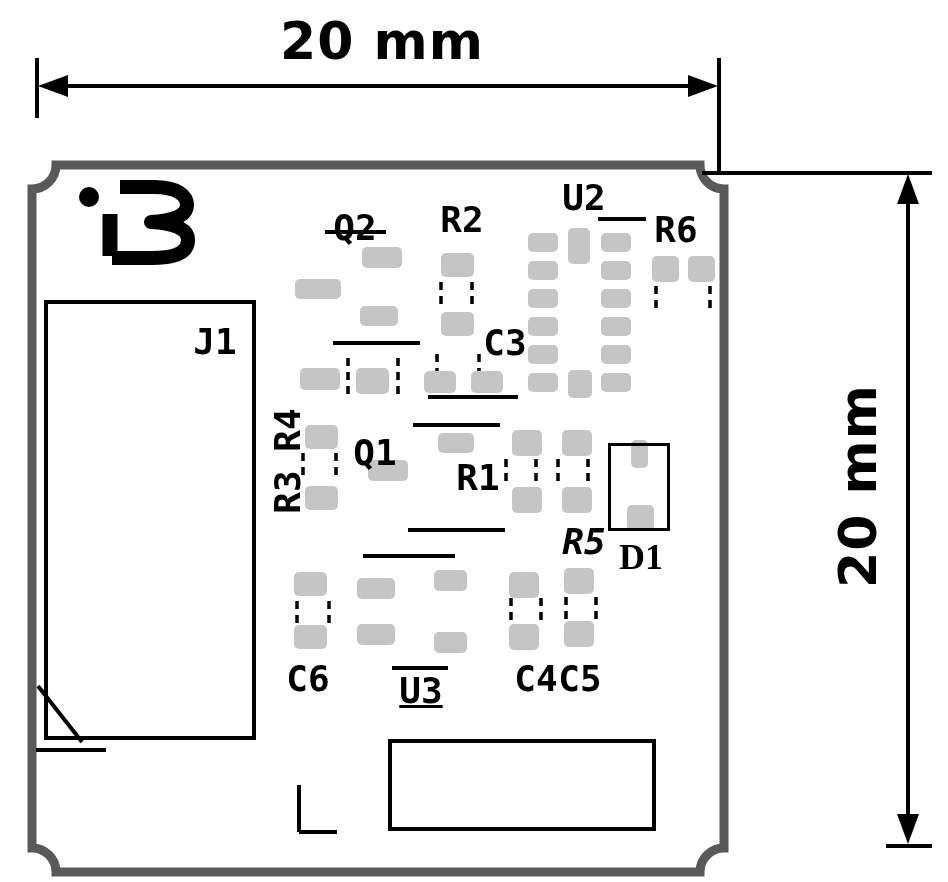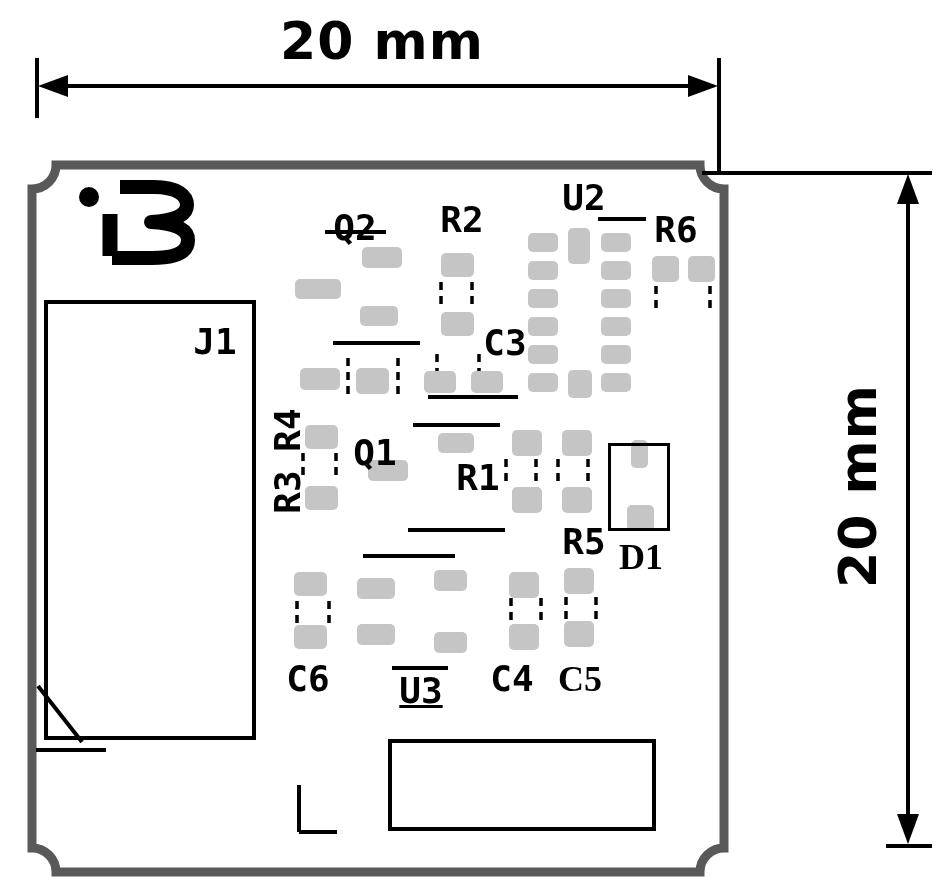--- a/index.html
+++ b/index.html
@@ -169,25 +169,25 @@
   <div class="layer" id="labels-layer">
       <div class="ref" style="left: 355px; top: 212px; margin-top: 16px;">Q2</div>
       <div class="ref" style="left: 462px; top: 220px;">R2</div>
       <div class="ref" style="left: 584px; top: 198px;">U2</div>
       <div class="ref" style="left: 676px; top: 230px;">R6</div>
       <div class="ref" style="left: 505px; top: 343px; text-align: right;">C3</div>
       <div class="ref rot" style="left: 288px; top: 430px;">R4</div>
       <div class="ref rot" style="left: 288px; top: 492px;">R3</div>
       <div class="ref" style="left: 375px; top: 440px; margin-top: 13px;">Q1</div>
       <div class="ref" style="left: 478px; top: 478px;">R1</div>
-      <div class="ref" style="left: 584px; top: 542px;">R5</div>
+      <div class="ref" style="left: 584px; top: 542px; font-style: italic;">R5</div>
       <div class="ref" style="left: 641px; top: 557px; font-family: Liberation Serif, serif;">D1</div>
       <div class="ref" style="left: 308px; top: 679px;">C6</div>
       <div class="ref" style="left: 421px; top: 691px; text-decoration: underline;">U3</div>
-      <div class="ref" style="left: 512px; top: 679px; text-align: center;">C4</div>
-      <div class="ref" style="left: 580px; top: 679px; font-family: Liberation Serif, serif;">C5</div>
+      <div class="ref" style="left: 536px; top: 679px; text-align: center;">C4</div>
+      <div class="ref" style="left: 580px; top: 679px;">C5</div>
       <div class="ref" style="left: 215px; top: 342px;">J1</div>
     </div>
 
   <div class="dim-text" id="dim-top" style="left: 382px; top: 41px;">20 mm</div>
   <div class="dim-text rot" id="dim-right" style="left: 858px; top: 486px;">20 mm</div>
 
 </div>
 
 </body></html>

